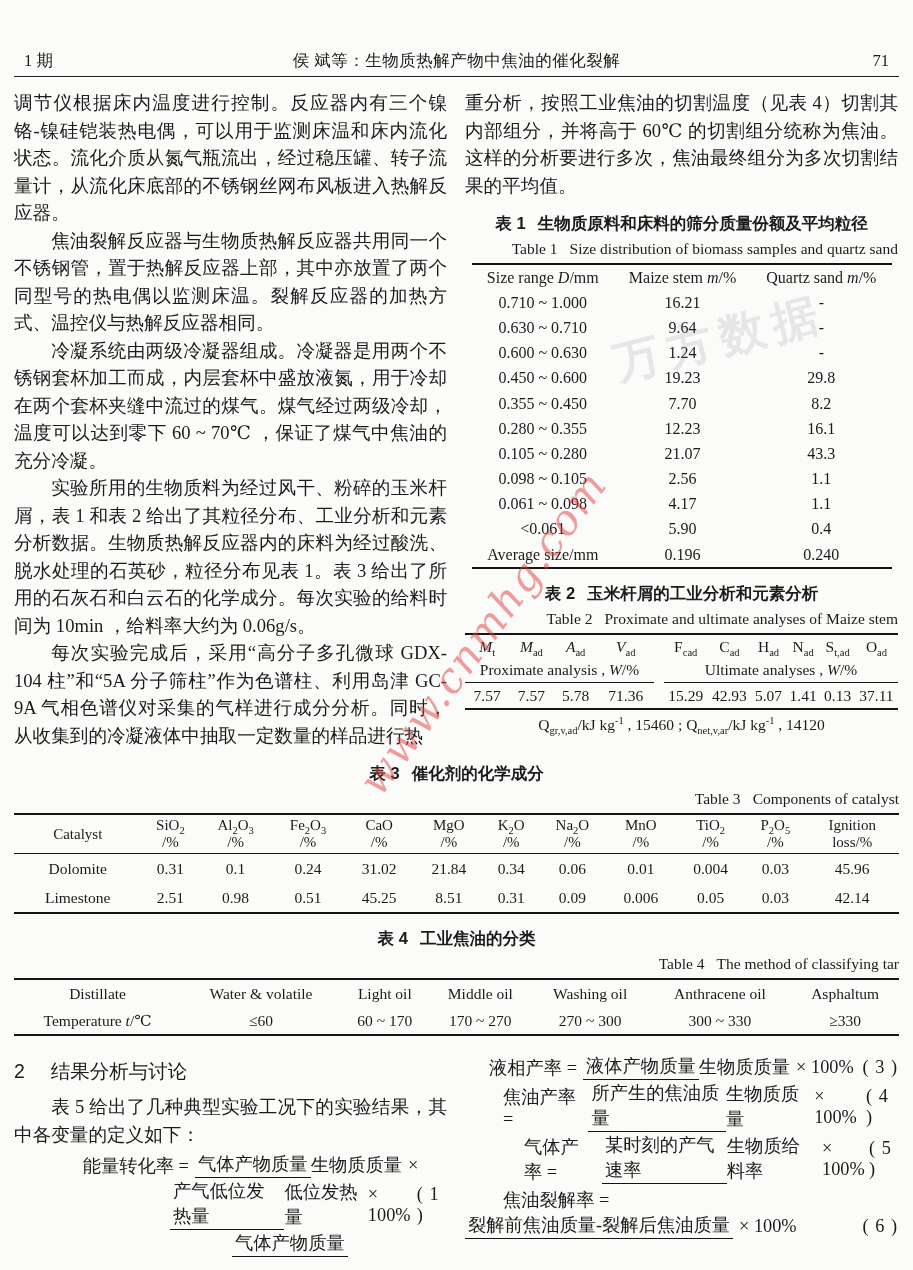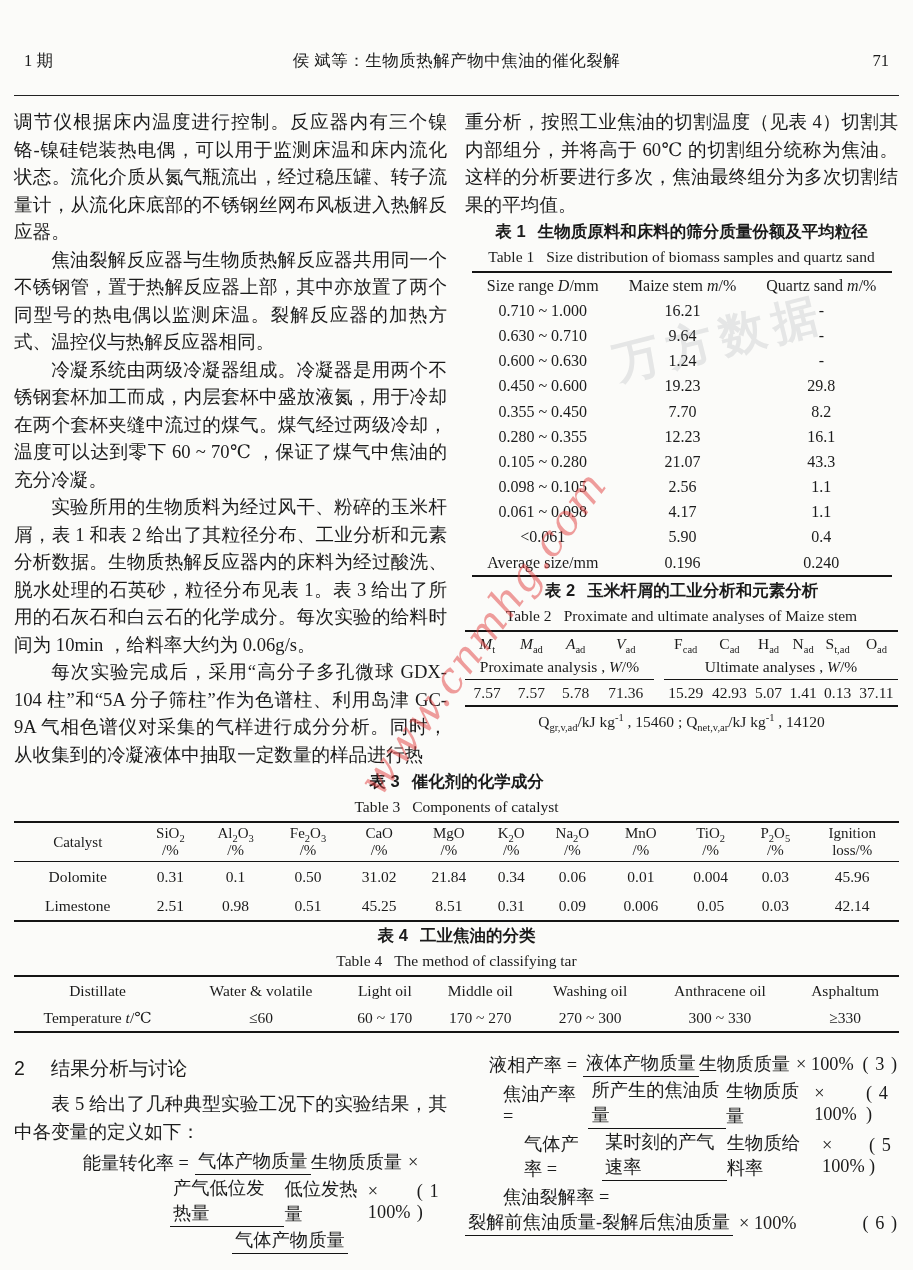--- a/index.html
+++ b/index.html
@@ -6,38 +6,38 @@
   body{
     width:913px;height:1270px;overflow:hidden;
     background:#fbfbf9;color:#1b1b1b;
     font-family:"Liberation Serif","DejaVu Serif",serif;
   }
   .page{position:relative;width:913px;height:1270px;overflow:hidden;
     padding:0 14px;box-sizing:border-box;}
 
   
   .header{display:flex;align-items:baseline;
-    padding:50px 10px 23px;border-bottom:1.6px solid #222;font-size:16.5px;}
+    padding:50px 10px 4px;border-bottom:1.6px solid #222;font-size:16.5px;}
   .header .issue{width:90px;}
   .header .title{flex:1;text-align:center;letter-spacing:.5px;}
   .header .pageno{width:90px;text-align:right;}
 
   
   .cols{display:flex;gap:18px;margin-top:12px;}
   .col{width:433px;flex:0 0 433px;}
 
   .body-text p{margin:0;font-size:18.6px;line-height:27.5px;text-align:justify;
     text-justify:inter-ideograph;}
   .indent{text-indent:2em;}
 
   
   .cap-cn{font-family:"Liberation Sans","DejaVu Sans",sans-serif;font-weight:bold;
-    text-align:center;font-size:16.5px;margin:3px 0 5px;}
+    text-align:center;font-size:16.5px;margin:14px 0 5px;}
   .cap-cn .cap-label{margin-right:12px;}
-  .cap-en{text-align:center;font-size:15.5px;margin:0 0 5px;}
+  .cap-en{text-align:right;font-size:15.5px;margin:0 0 5px;}
   .cap-en .cap-label{margin-right:12px;}
 
   
   table{border-collapse:collapse;margin:0 auto;
     border-top:2px solid #151515;border-bottom:2px solid #151515;}
   th,td{font-weight:normal;text-align:center;padding:3px 2px;white-space:nowrap;}
   sub{font-size:10.5px;line-height:0;}
   sup{font-size:10.5px;line-height:0;}
   .it{font-style:italic;}
 
@@ -286,21 +286,21 @@
             <div class="fm">Ignition</div>
             <div class="un">loss/%</div>
           </th>
       </tr>
     </thead>
     <tbody>
       <tr>
         <td>Dolomite</td>
         <td>0.31</td>
           <td>0.1</td>
-          <td>0.50</td>
+          <td>0.24</td>
           <td>31.02</td>
           <td>21.84</td>
           <td>0.34</td>
           <td>0.06</td>
           <td>0.01</td>
           <td>0.004</td>
           <td>0.03</td>
           <td>45.96</td>
       </tr>
       <tr>

